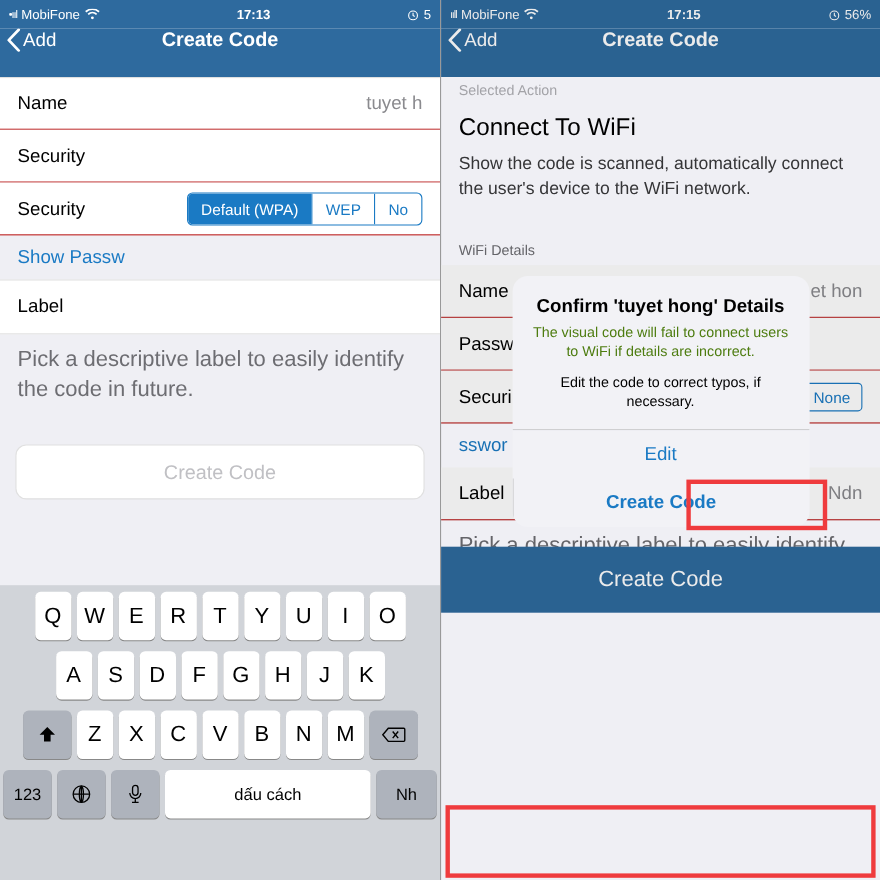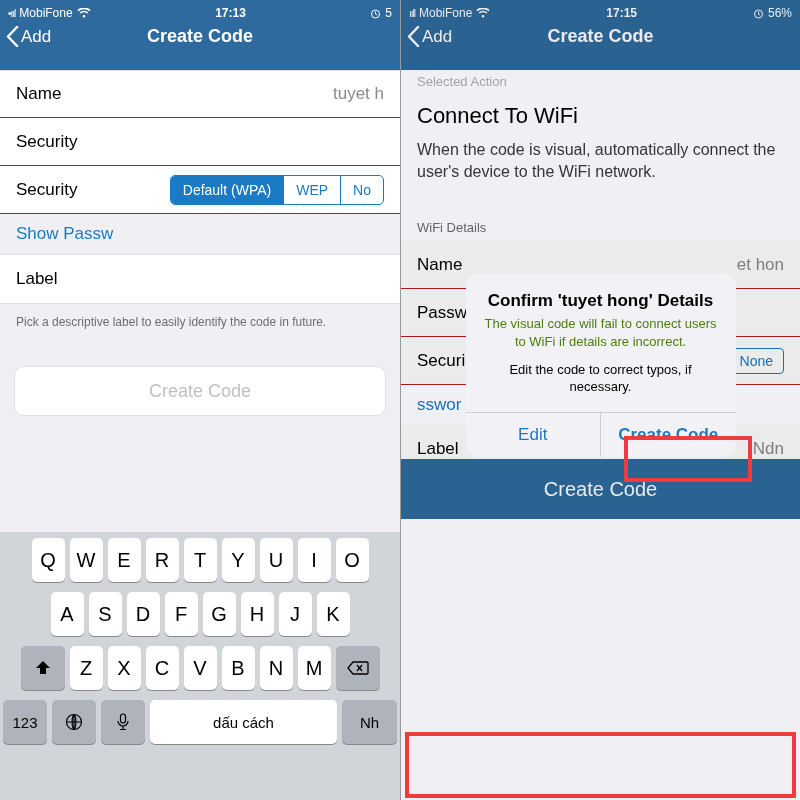--- a/index.html
+++ b/index.html
@@ -20,35 +20,35 @@
   .section-header.dim { opacity: .55; }
   .cell { background: #fff; min-height: 48px; display: flex; align-items: center; padding: 0 16px; font-size: 17px; color: #000; border-bottom: 1px solid #b91c1c; }
   .cell:first-child { border-top: 1px solid #e0e0e0; }
   .cell-label { flex: 1; color: #000; }
   .cell-value { color: #8a8a8e; font-size: 17px; }
   .seg { display: flex; border: 1px solid #1a7ac4; border-radius: 5px; overflow: hidden; height: 30px; font-size: 14px; text-align: center; }
   .seg-item { padding: 0 12px; display: flex; align-items: center; color: #1a7ac4; border-left: 1px solid #1a7ac4; }
   .seg-item:first-child { border-left: none; }
   .seg-item.sel { background: #1a7ac4; color: #fff; border-radius: 4px 0 0 4px; }
   .link-row { text-align: left; padding: 10px 16px; font-size: 17px; color: #1a7ac4; font-weight: 500; }
-  .footer-text { padding: 10px 16px 20px; color: #6d6d72; font-size: 12px; line-height: 1.35; }
+  .footer-text { padding: 10px 16px 20px; color: #6d6d72; font-size: 20px; line-height: 1.35; }
   .big-button { margin: 16px 14px; background: #fff; border: 1px solid #e0e0e0; border-radius: 10px; height: 50px; display: flex; align-items: center; justify-content: center; color: #c0c0c4; font-size: 18px; font-weight: 500; }
   .big-button.enabled { background: #2e6a9e; color: #fff; border: none; border-radius: 0; margin: 0; height: 60px; font-size: 20px; }
   .keyboard { position: absolute; left: 0; right: 0; bottom: 0; height: 268px; background: #d1d4d9; padding: 6px 3px 4px; }
   .kb-row { display: flex; justify-content: center; gap: 5px; margin-bottom: 10px; }
   .key { background: #fff; border-radius: 5px; width: 33px; height: 44px; display: flex; align-items: center; justify-content: center; font-size: 20px; color: #000; box-shadow: 0 1px 0 #888; }
   .key.fn { background: #aeb3bc; width: 44px; }
   .key.space { flex: 1; }
   .kb-row.bottom .key { height: 44px; }
   .overlay { position: absolute; inset: 0; background: rgba(0,0,0,.28); display: flex; align-items: center; justify-content: center; }
   .alert { width: 270px; background: #f2f2f6; border-radius: 14px; overflow: hidden; text-align: center; }
   .alert-title { font-size: 17px; font-weight: 600; padding: 18px 16px 4px; }
   .alert-msg { font-size: 13px; color: #4d7c0f; padding: 0 18px 6px; line-height: 1.35; }
   .alert-msg2 { font-size: 13px; color: #000; padding: 4px 18px 16px; line-height: 1.35; }
-  .alert-btns { display: flex; border-top: 1px solid #cfcfd1; }
+  .alert-btns { display: flex; border-top: 1px solid #cfcfd1; flex-direction: column; }
   .alert-btn { flex: 1; padding: 12px 0; font-size: 17px; color: #1a7ac4; }
   .alert-btn + .alert-btn { border-left: 1px solid #cfcfd1; font-weight: 600; }
   .hl { position: absolute; border: 4px solid #ef3b3d; pointer-events: none; }
   .desc { padding: 6px 16px 16px; color: #3a3a3c; font-size: 16px; line-height: 1.35; }
   .desc-title { font-size: 22px; padding: 8px 16px 4px; color: #000; font-weight: 400; }
   .right-content-dim { filter: brightness(.92); }
 </style>
 </head>
 <body>
 
@@ -200,21 +200,21 @@
       <svg width="13" height="21" viewBox="0 0 13 21">
             <path d="M11 1L2 10.5 11 20" stroke="#fff" stroke-width="2.5" fill="none" stroke-linecap="round" stroke-linejoin="round"></path>
           </svg>
       <span>Add</span>
     </div>
     <div class="nav-title">Create Code</div>
   </div>
 
   <div class="section-header dim" style="padding-top:4px;">Selected Action</div>
   <div class="desc-title">Connect To WiFi</div>
-  <div class="desc">When the code is visual, automatically connect the user's device to the WiFi network.</div>
+  <div class="desc">Show the code is scanned, automatically connect the user's device to the WiFi network.</div>
 
   <div class="section-header">WiFi Details</div>
   <div class="cell">
     <span class="cell-label">Name</span>
     <span class="cell-value">et hon</span>
   </div>
   <div class="cell">
     <span class="cell-label">Passw</span>
   </div>
   <div class="cell">

